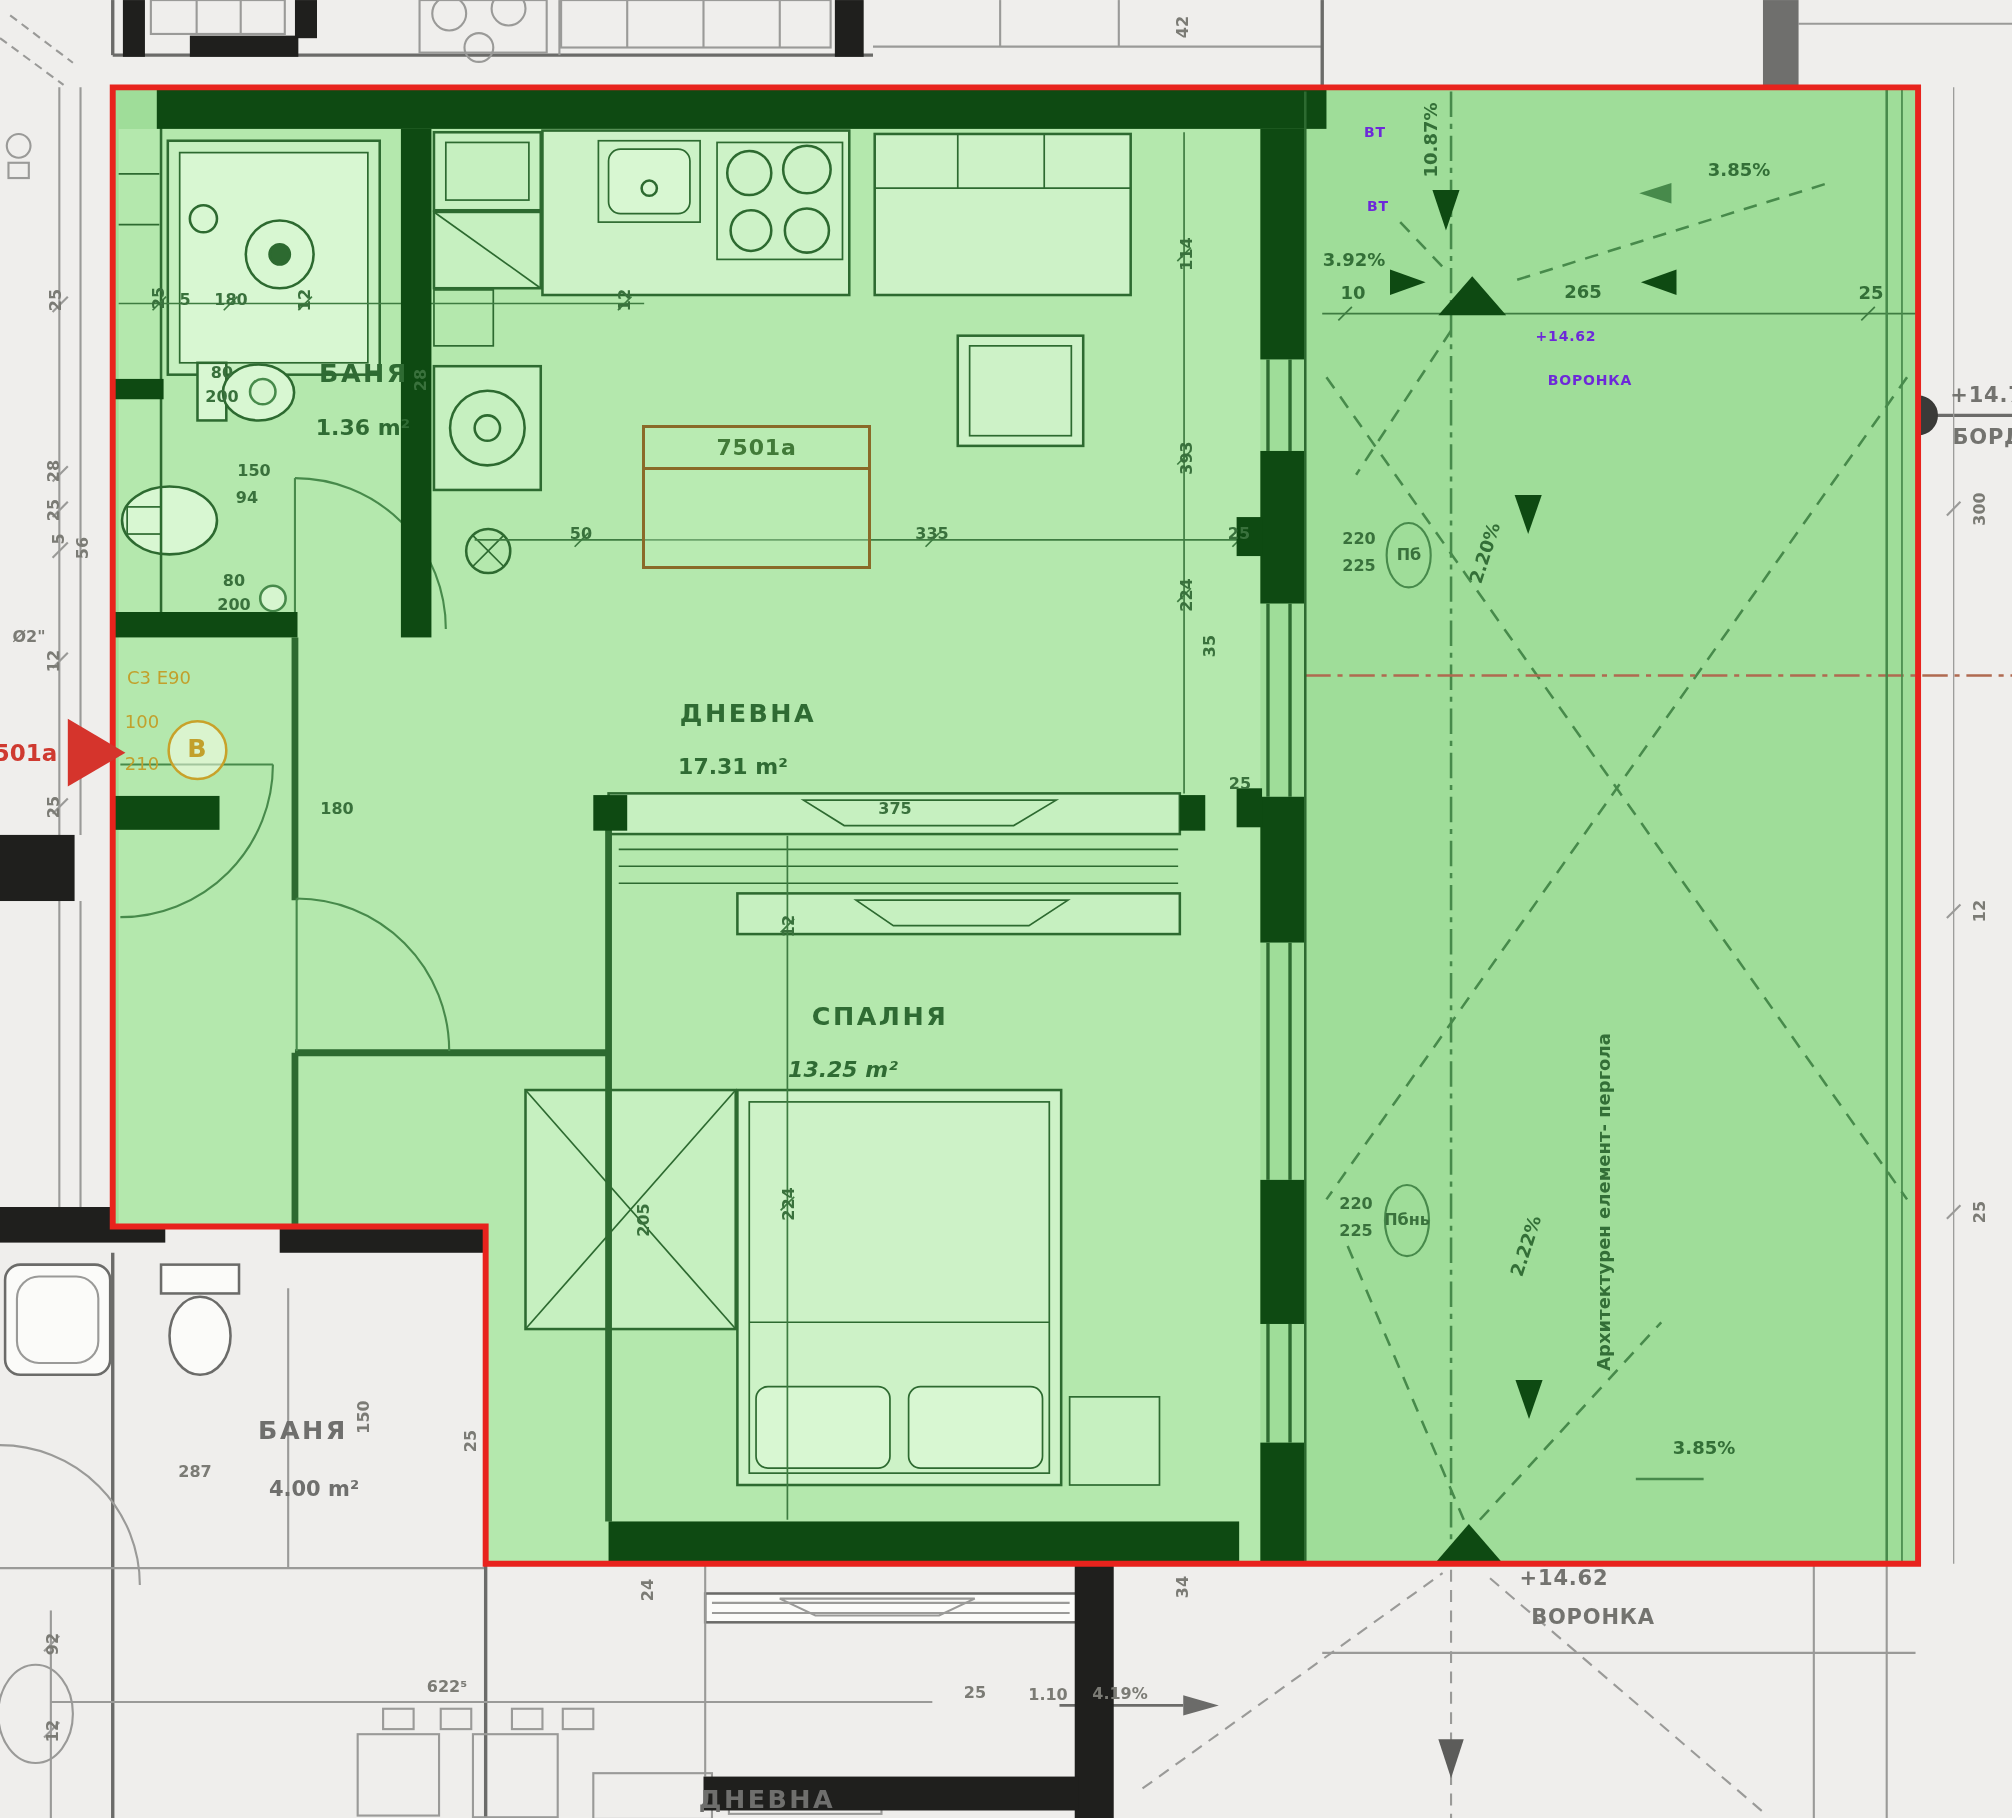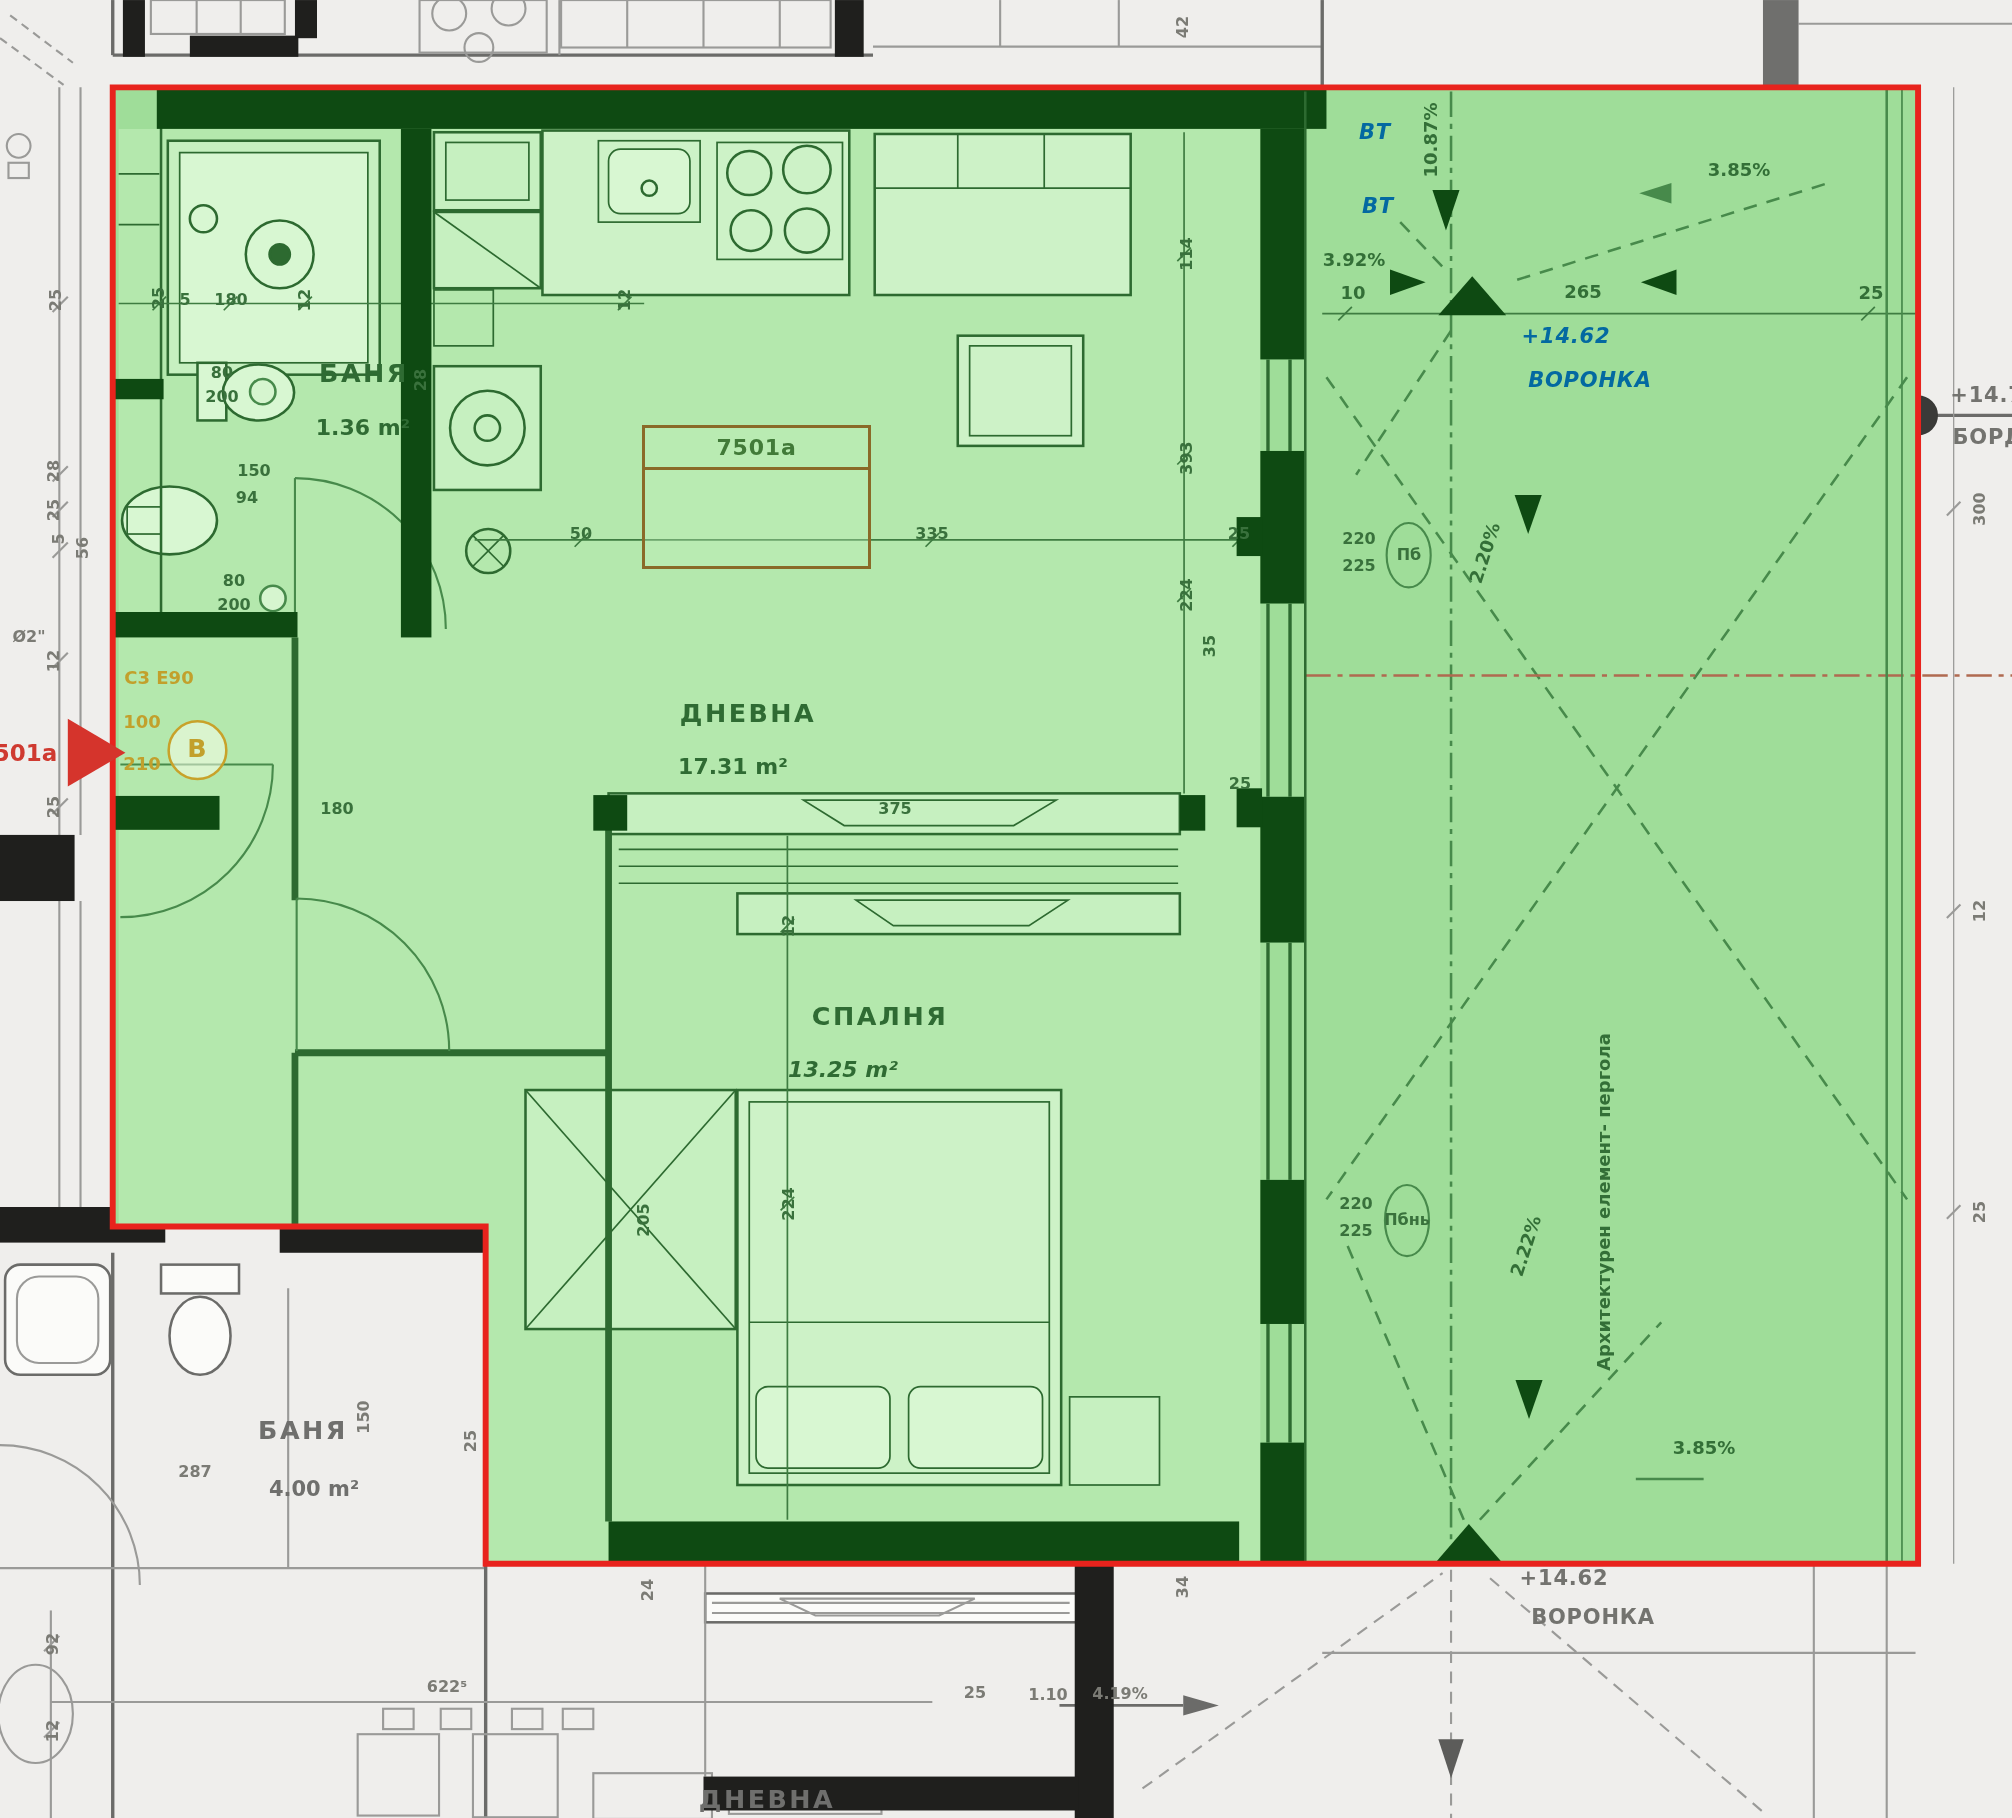--- a/index.html
+++ b/index.html
@@ -3,29 +3,29 @@
 <meta charset="utf-8">
 <style>
   html,body{margin:0;padding:0;}
   body{width:2013px;height:1819px;overflow:hidden;background:#efeeec;font-family:"DejaVu Sans",sans-serif;}
   #plan{position:relative;width:2013px;height:1819px;}
   #plan svg{position:absolute;left:0;top:0;}
   #annl{position:absolute;left:0;top:0;width:100%;height:100%;pointer-events:none;}
   .ann{position:absolute;white-space:nowrap;line-height:1;}
   .rm {font-size:25.4px;font-weight:bold;color:#2f6b33;letter-spacing:2.5px;}
   .rma{font-size:22px;font-weight:bold;color:#2f6b33;}
-  .tl {font-size:21px;font-weight:bold;color:#0369a1;letter-spacing:0.8px;font-style:italic;}
+  .tl {font-size:14px;font-weight:bold;color:#6d28d9;letter-spacing:0.8px;}
   .dg {font-size:18px;font-weight:bold;color:#336f37;}
   .ds {font-size:16px;font-weight:bold;color:#39713c;}
   .orm{font-size:25.4px;font-weight:bold;color:#6f6f6d;letter-spacing:2.5px;}
   .orma{font-size:21px;font-weight:bold;color:#6f6f6d;}
   .gl {font-size:21px;font-weight:bold;color:#73736f;letter-spacing:0.8px;}
   .dr {font-size:16px;font-weight:bold;color:#7b7b75;}
   .rd {font-size:23px;font-weight:bold;color:#cf3a30;}
-  .yl {font-size:18px;font-weight:bold;color:#c2a02c;}
+  .yl {font-size:18px;font-weight:normal;color:#c2a02c;}
   .ylb{font-size:25.4px;font-weight:bold;color:#c2a02c;}
   #aptbox{position:absolute;left:642px;top:425px;width:229px;height:144px;box-sizing:border-box;
     border:3.4px solid #8a6a28;background:rgba(196,240,188,0.35);text-align:center;color:#417a38;}
   #aptbox .r1{height:39px;border-bottom:3.4px solid #8a6a28;display:flex;align-items:center;justify-content:center;
     font-size:22px;font-weight:bold;letter-spacing:0.8px;}
   #aptbox .r2{display:flex;flex-direction:column;align-items:center;justify-content:center;height:95px;gap:8.5px;}
   #aptbox .kind{font-size:23px;font-weight:bold;letter-spacing:1.7px;}
   #aptbox .area{font-size:21px;font-weight:bold;}
 </style>
 </head>

